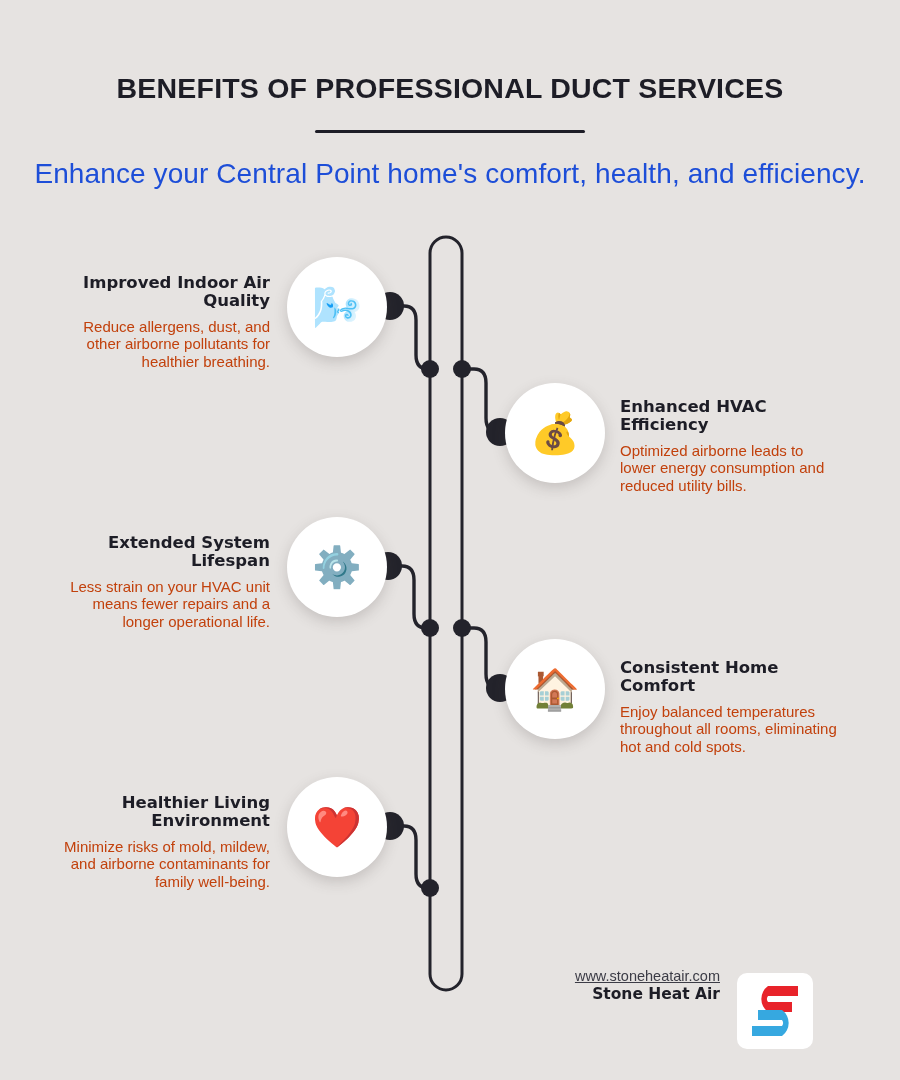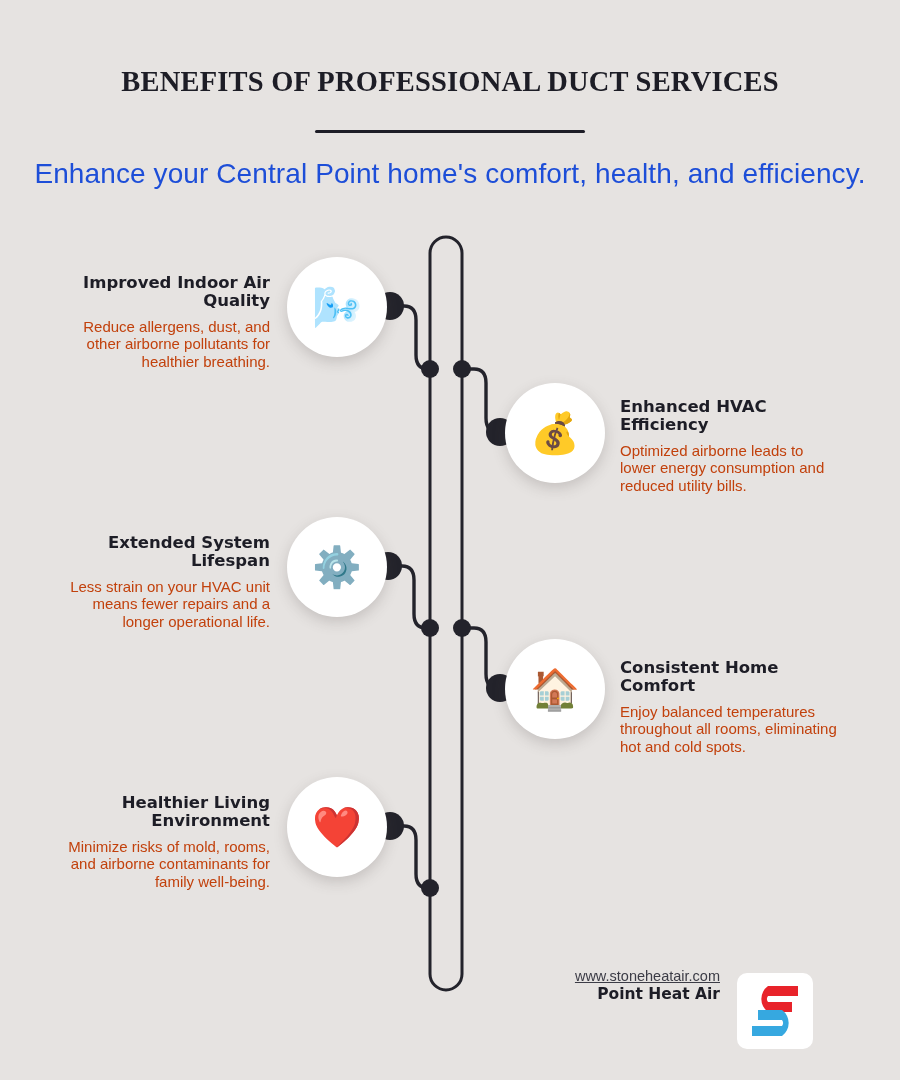--- a/index.html
+++ b/index.html
@@ -19,29 +19,29 @@
   
   .header {
     position: absolute;
     top: 0; left: 0;
     width: 900px;
     text-align: center;
   }
   .page-title {
     margin: 0;
     position: absolute;
-    top: 66px;
+    top: 72px;
     left: 0;
     width: 900px;
     font-size: 28.5px;
     font-weight: 800;
     letter-spacing: 0.2px;
     color: #1d1d26;
     text-transform: uppercase;
-    font-family: Liberation Serif, serif;
+    font-family: Liberation Sans, sans-serif;
   }
   .title-divider {
     position: absolute;
     top: 130px;
     left: 315px;
     width: 270px;
     height: 3px;
     background: #1d1d26;
     border-radius: 2px;
   }
@@ -218,25 +218,25 @@
     <p class="benefit-desc">Enjoy balanced temperatures throughout all rooms, eliminating hot and cold spots.</p>
   </div>
 </div>
 
 <div class="benefit">
   <div class="icon-circle" style="left:287px; top:777px;">
     <span>❤️</span>
   </div>
   <div class="text-block left" style="left:50px; top:782px;">
     <p class="benefit-title">Healthier Living Environment</p>
-    <p class="benefit-desc">Minimize risks of mold, rooms, and airborne contaminants for family well-being.</p>
-  </div>
-</div>
-
-<div class="footer-brand">Point Heat Air</div>
+    <p class="benefit-desc">Minimize risks of mold, mildew, and airborne contaminants for family well-being.</p>
+  </div>
+</div>
+
+<div class="footer-brand">Stone Heat Air</div>
 <div class="footer-url">www.stoneheatair.com</div>
 <div class="logo-tile">
   <svg width="54" height="58" viewBox="0 0 54 58" xmlns="http://www.w3.org/2000/svg">
 
     <path d="M50 4 H20 A16 16 0 0 0 20 30 H44 V20 H20 A5 5 0 0 1 20 14 H50 Z" fill="#e8232a"></path>
 
     <path d="M4 54 H34 A16 16 0 0 0 34 28 H10 V38 H34 A5 5 0 0 1 34 44 H4 Z" fill="#36a8e0"></path>
   </svg>
 </div>
 

